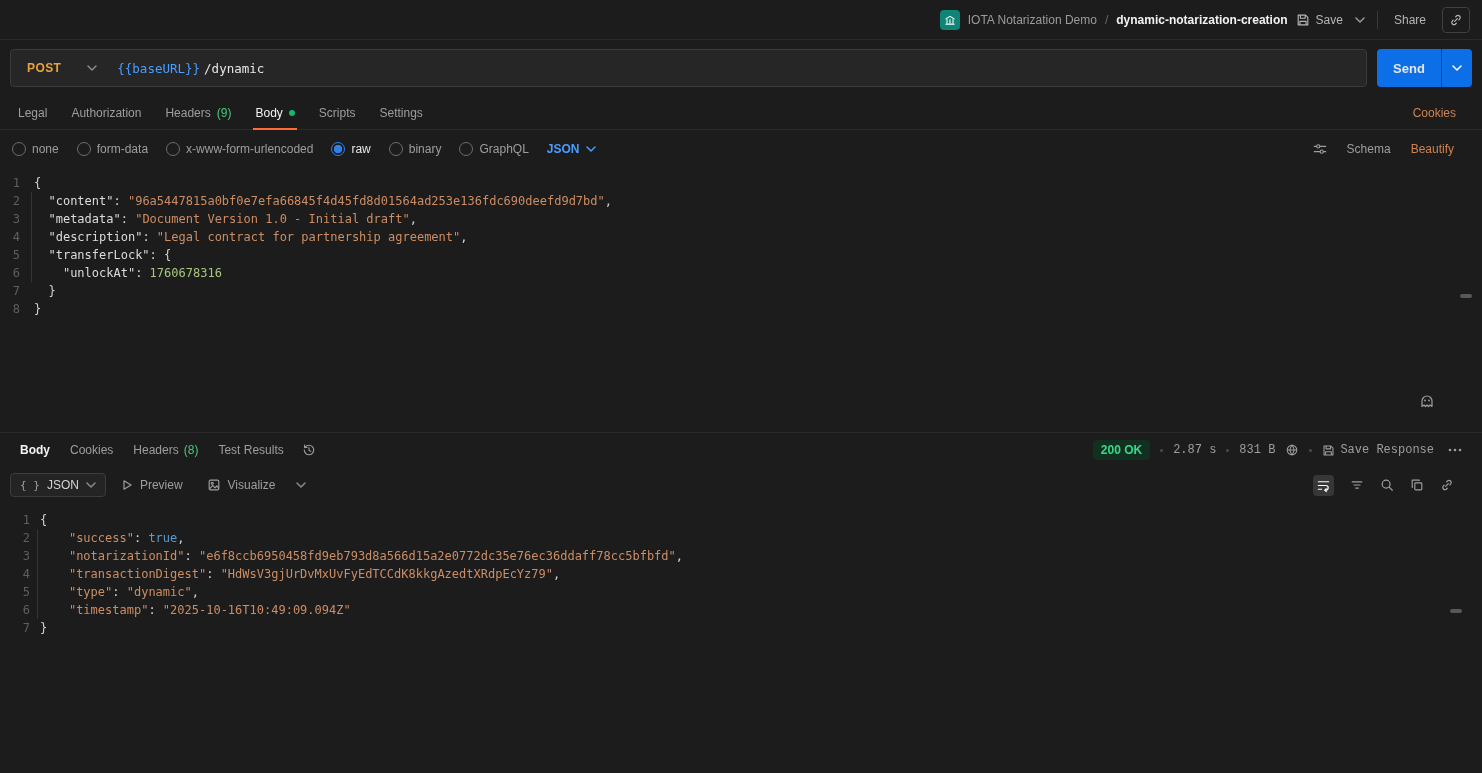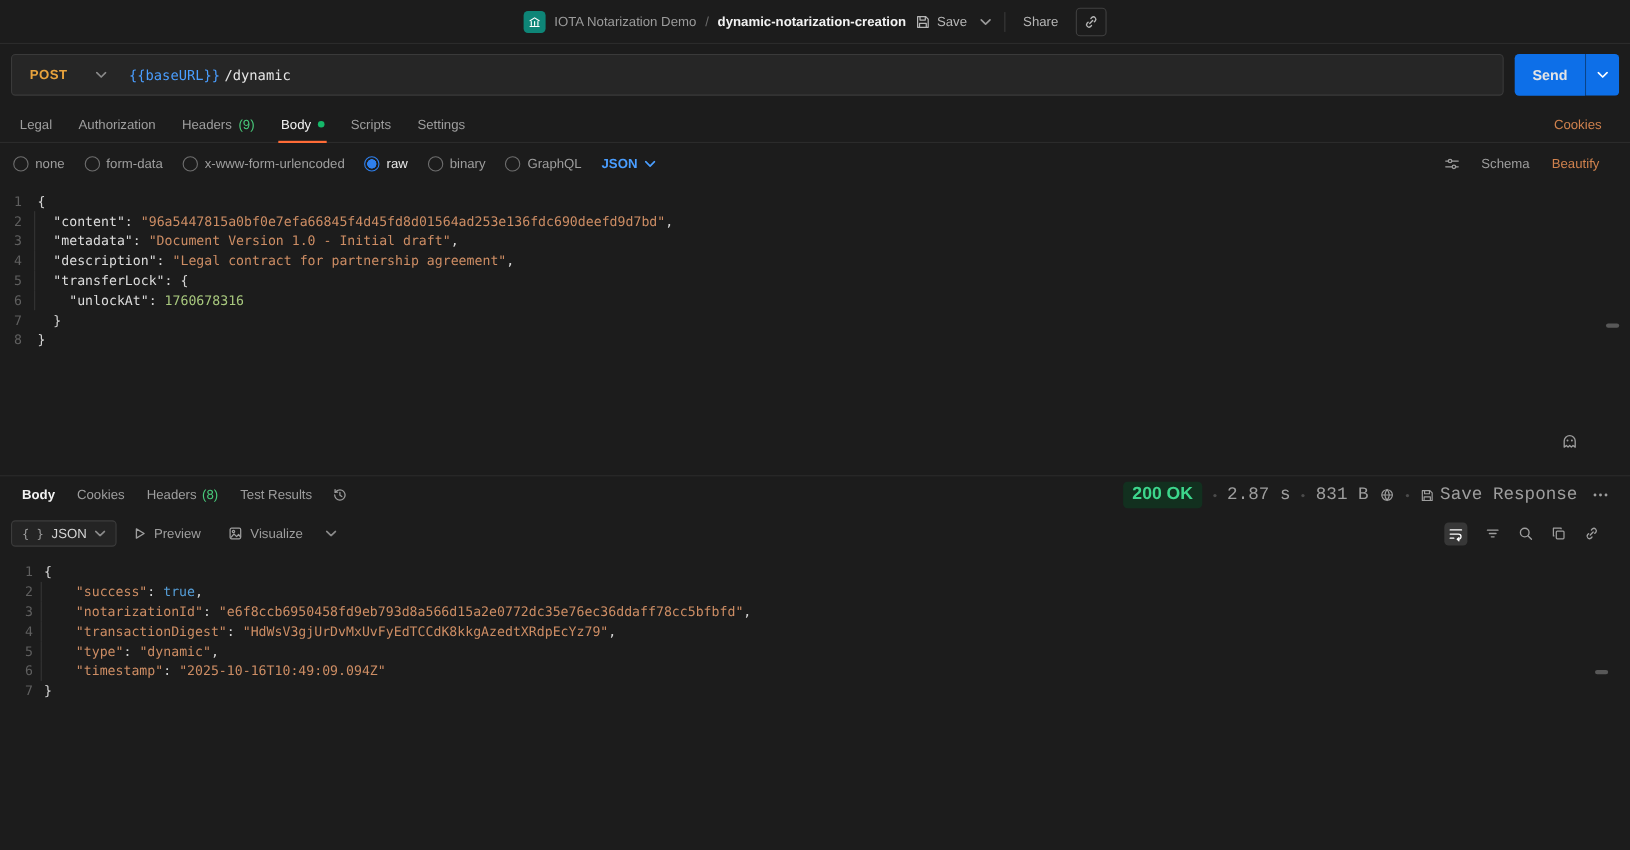--- a/index.html
+++ b/index.html
@@ -2,21 +2,21 @@
 <html style="--method-post: #e8a33d; --accent: #0d6fe8; --link: #d0824e; --status-green: #48c97a; --string-orange: #cd8d64;"><head>
 <meta charset="utf-8">
 <style>
   * { margin:0; padding:0; box-sizing:border-box; }
   html,body { width:1482px; height:773px; background:#1c1c1c; overflow:hidden;
     font-family:"Liberation Sans", sans-serif; color:#dddddd; }
   .app { display:flex; flex-direction:column; width:100%; height:100%; }
   svg { display:block; }
 
   
-  .topbar { height:40px; flex:none; display:flex; align-items:center; justify-content:center;
+  .topbar { height:40px; flex:none; display:flex; align-items:center; justify-content:flex-end;
     padding:0 12px; border-bottom:1px solid #2b2b2b; }
   .topbar-left { display:flex; align-items:center; gap:8px; font-size:12px; }
   .app-logo { width:20px; height:20px; border-radius:4px; background:#0e8577;
     display:flex; align-items:center; justify-content:center; flex:none; }
   .crumb-workspace { color:#9b9b9b; cursor:pointer; }
   .crumb-sep { color:#6b6b6b; }
   .crumb-request { color:#f2f2f2; font-weight:700; }
   .topbar-right { display:flex; align-items:center; }
   .tb-btn { display:flex; align-items:center; gap:6px; color:#b6b6b6; font-size:12px;
     padding:5px 8px; border-radius:4px; cursor:pointer; }
@@ -92,21 +92,21 @@
 
   
   .response-section { flex:none; height:341px; border-top:1px solid #2b2b2b;
     display:flex; flex-direction:column; }
   .res-tabs { height:34px; flex:none; display:flex; align-items:center; padding:0 10px; font-size:12px; }
   .res-tab { padding:0 10px; height:100%; display:flex; align-items:center; gap:5px;
     color:#9e9e9e; cursor:pointer; white-space:nowrap; }
   .res-tab.active { color:#f2f2f2; font-weight:700; }
   .history-btn { color:#9e9e9e; padding:0 8px; cursor:pointer; }
   .res-meta { margin-left:auto; display:flex; align-items:center; gap:10px; color:#9e9e9e;
-    font-size:16px; padding-right:6px; }
+    font-size:12px; padding-right:6px; }
   .status-badge { color:#3dd68c; background:#12301f; border-radius:4px; padding:3px 8px;
     font-weight:700; cursor:pointer; }
   .meta-dot { width:3px; height:3px; border-radius:50%; background:#4a4a4a; }
   .meta-item { display:flex; align-items:center; gap:5px; cursor:pointer;font-family:Liberation Mono, monospace; }
   .more-btn { color:#9e9e9e; padding:0 4px; cursor:pointer; }
 
   .res-toolbar { height:36px; flex:none; display:flex; align-items:center; gap:6px; padding:0 10px; }
   .json-chip { display:flex; align-items:center; gap:7px; border:1px solid #3c3c3c; background:#242424;
     border-radius:4px; padding:4px 9px; font-size:12px; color:#d6d6d6; cursor:pointer; }
   .chip-braces { color:#9e9e9e; font-family:"DejaVu Sans Mono", monospace; font-size:11px; }

